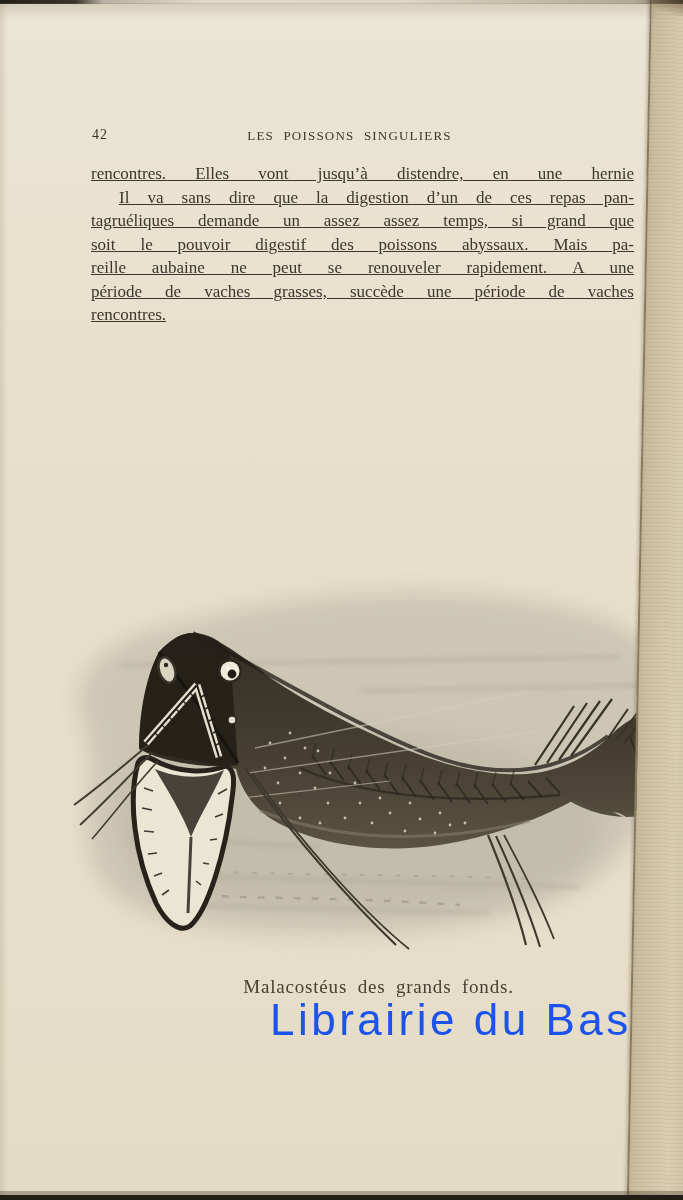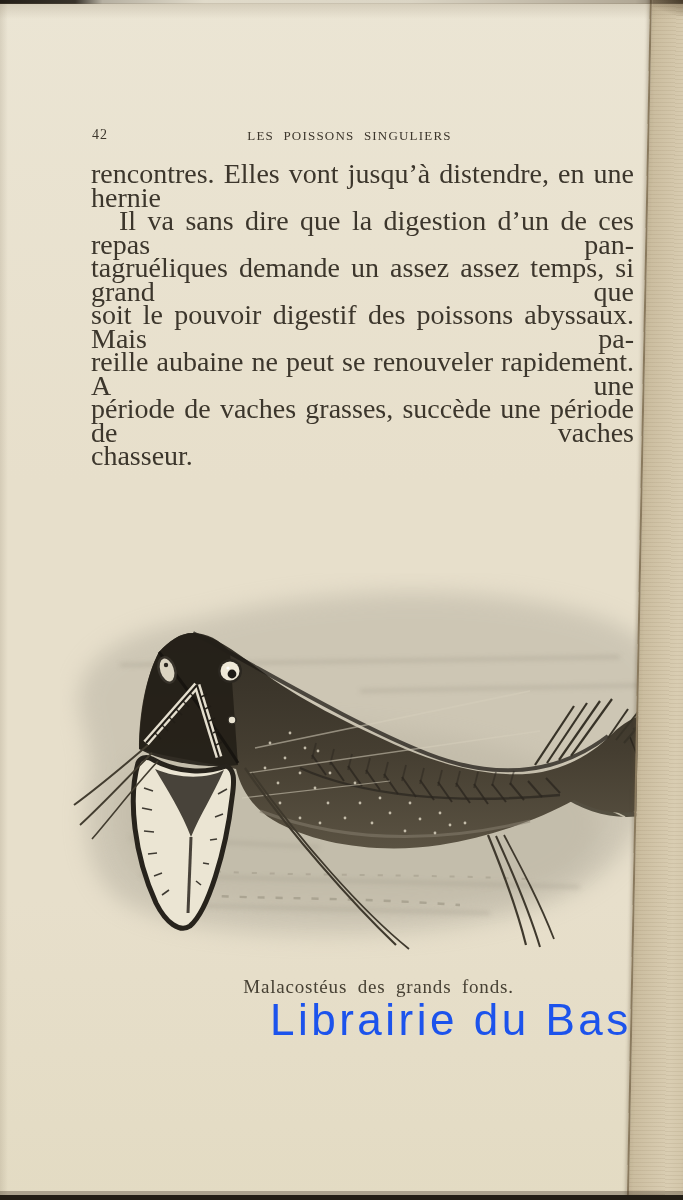--- a/index.html
+++ b/index.html
@@ -30,21 +30,21 @@
   .fore-edge-texture{position:absolute;inset:0;
     background:repeating-linear-gradient(180deg,rgba(120,100,68,.10) 0 1px,rgba(0,0,0,0) 1px 4px);}
   .corner-tr{position:absolute;right:0;top:0;width:30px;height:16px;
     background:linear-gradient(200deg,rgba(90,72,45,.55),rgba(90,72,45,0) 70%);}
   
   .header{position:absolute;left:0;right:0;top:127px;height:20px;}
   .pageno{position:absolute;left:92px;top:0;font-size:14px;letter-spacing:1px;}
   .runtitle{position:absolute;left:0;right:0;top:1px;text-align:center;
     transform:translateX(8px);font-size:13px;letter-spacing:1.2px;word-spacing:5px;}
   
-  .bodytext{position:absolute;left:91px;top:162px;width:543px;font-size:28px;line-height:23.5px;}
+  .bodytext{position:absolute;left:91px;top:162px;width:543px;font-size:17px;line-height:23.5px;text-decoration:underline;}
   .line{text-align:justify;text-align-last:justify;white-space:normal;}
   .line.last{text-align-last:left;}
   .line.indent{text-indent:28px;}
   
   .caption{position:absolute;left:0;right:0;top:976px;text-align:center;transform:translateX(37px);
     font-size:19px;letter-spacing:.8px;word-spacing:5px;color:var(--c-caption_ink);}
   .watermark{position:absolute;left:270px;top:995px;white-space:nowrap;
     font-family:"Liberation Sans","DejaVu Sans",sans-serif;font-size:44px;letter-spacing:3.5px;
     color:var(--c-watermark_blue);}
   .illus{position:absolute;left:60px;top:573px;width:623px;height:392px;}
@@ -59,21 +59,21 @@
     <span class="runtitle">LES POISSONS SINGULIERS</span>
   </div>
 
   <div class="bodytext">
     <div class="line">rencontres. Elles vont jusqu’à distendre, en une hernie</div>
     <div class="line indent">Il va sans dire que la digestion d’un de ces repas pan-</div>
     <div class="line">tagruéliques demande un assez assez temps, si grand que</div>
     <div class="line">soit le pouvoir digestif des poissons abyssaux. Mais pa-</div>
     <div class="line">reille aubaine ne peut se renouveler rapidement. A une</div>
     <div class="line">période de vaches grasses, succède une période de vaches</div>
-    <div class="line last">chasseur.</div>
+    <div class="line last">rencontres.</div>
   </div>
 
   <svg class="illus" viewBox="0 0 623 392" xmlns="http://www.w3.org/2000/svg">
     <defs>
       <filter id="soft" x="-25%" y="-25%" width="150%" height="150%">
           <feGaussianBlur stdDeviation="11"></feGaussianBlur>
         </filter>
       <filter id="soft2" x="-30%" y="-30%" width="160%" height="160%">
           <feGaussianBlur stdDeviation="2.4"></feGaussianBlur>
         </filter>

